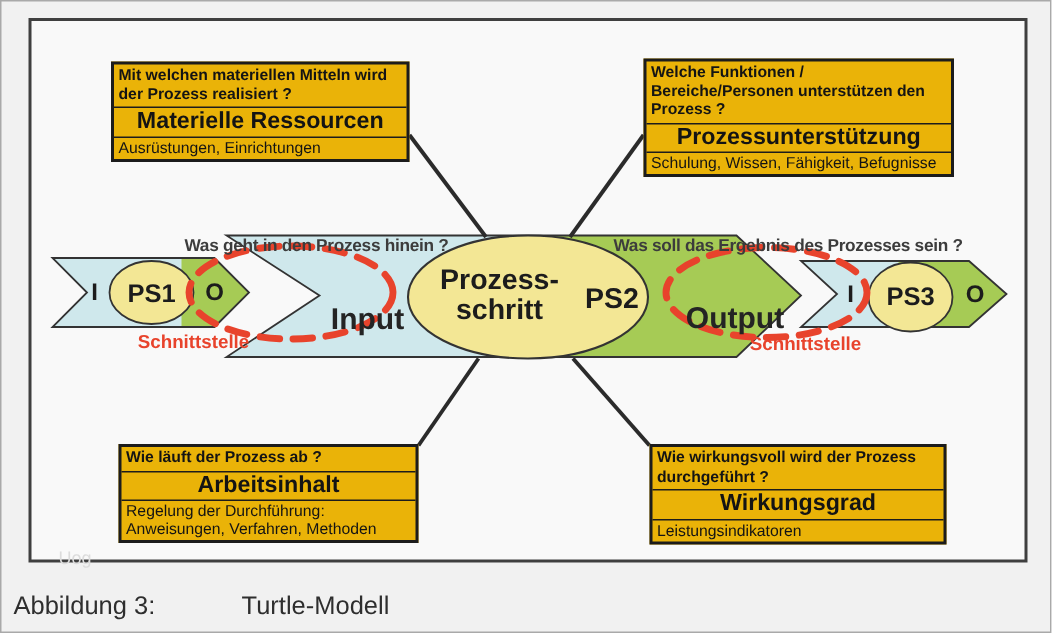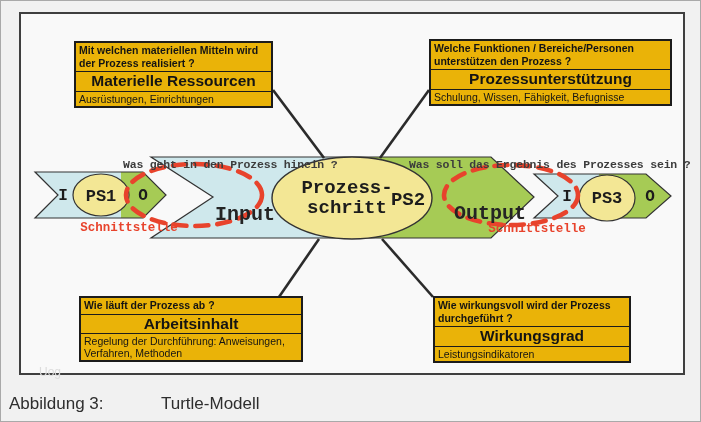--- a/index.html
+++ b/index.html
@@ -7,21 +7,21 @@
     position:relative;width:699px;height:420px;
     border:1px solid #a9a9a9;background:#f1f1f1;
     font-family:"Liberation Sans","DejaVu Sans",sans-serif;
     overflow:hidden;
   }
   .frame{
     position:absolute;left:18px;top:11px;width:666px;height:363px;
     box-sizing:border-box;border:2px solid #3f3f3f;background:#f9f9f9;
   }
   .layer{position:absolute;left:0;top:0;width:701px;height:422px;}
-  .abs{position:absolute;font-family:Liberation Mono, monospace;}
+  .abs{position:absolute;}
   .ctr{transform:translate(-50%,-50%);white-space:nowrap;}
   .flow-letter{font-weight:bold;font-size:16px;color:#1c1c1c;}
   .flow-ps{font-weight:bold;font-size:17px;color:#1c1c1c;}
   .flow-io{font-weight:bold;font-size:20px;color:#242424;margin-top:16px;}
   .flow-q{font-weight:bold;font-size:11.5px;letter-spacing:-0.2px;color:#3c3c3c;white-space:nowrap;}
   .process-label{font-weight:bold;font-size:19px;line-height:1.06;color:#1c1c1c;text-align:center;}
   .interface-label{font-weight:bold;font-size:12.5px;color:#e8432c;}
   .ibox{
     position:absolute;box-sizing:border-box;background:#eab308;
     border:2px solid #1c1c1c;color:#141414;
@@ -66,47 +66,47 @@
   </svg>
 
   <div class="abs flow-q" style="left:122px;top:157px;">Was geht in den Prozess hinein ?</div>
   <div class="abs flow-q" style="left:408px;top:157px;">Was soll das Ergebnis des Prozesses sein ?</div>
 
   <div class="abs ctr flow-letter" style="left:62px;top:195px;">I</div>
   <div class="abs ctr flow-ps" style="left:100px;top:195px;">PS1</div>
   <div class="abs ctr flow-letter" style="left:142px;top:195px;">O</div>
 
   <div class="abs ctr flow-io" style="left:244px;top:197px;">Input</div>
-  <div class="abs ctr process-label" style="left:346px;top:197px;">
+  <div class="abs ctr process-label" style="left:332px;top:197px;">
     <div>Prozess-</div>
     <div>schritt</div>
   </div>
   <div class="abs ctr flow-ps" style="left:407px;top:199px;font-size:19px;">PS2</div>
   <div class="abs ctr flow-io" style="left:489px;top:196px;">Output</div>
 
   <div class="abs ctr flow-letter" style="left:566px;top:196px;">I</div>
   <div class="abs ctr flow-ps" style="left:606px;top:197px;">PS3</div>
   <div class="abs ctr flow-letter" style="left:649px;top:196px;">O</div>
 
   <div class="abs ctr interface-label" style="left:128px;top:227px;">Schnittstelle</div>
   <div class="abs ctr interface-label" style="left:536px;top:228px;">Schnittstelle</div>
 
   <div class="ibox" style="left:73px;top:40px;width:199px;min-height:55px;">
     <div class="q">Mit welchen materiellen Mitteln wird der Prozess realisiert ?</div>
     <div class="t">Materielle Ressourcen</div>
     <div class="s">Ausrüstungen, Einrichtungen</div>
   </div>
 
-  <div class="ibox" style="left:428px;top:38px;width:243px;min-height:57px;">
+  <div class="ibox" style="left:428px;top:38px;width:207px;min-height:57px;">
     <div class="q">Welche Funktionen / Bereiche/Personen unterstützen den Prozess ?</div>
     <div class="t">Prozessunterstützung</div>
     <div class="s">Schulung, Wissen, Fähigkeit, Befugnisse</div>
   </div>
 
-  <div class="ibox" style="left:78px;top:295px;width:224px;min-height:56px;">
+  <div class="ibox" style="left:78px;top:295px;width:200px;min-height:56px;">
     <div class="q">Wie läuft der Prozess ab ?</div>
     <div class="t">Arbeitsinhalt</div>
     <div class="s">Regelung der Durchführung: Anweisungen, Verfahren, Methoden</div>
   </div>
 
   <div class="ibox" style="left:432px;top:295px;width:198px;min-height:52px;">
     <div class="q">Wie wirkungsvoll wird der Prozess durchgeführt ?</div>
     <div class="t">Wirkungsgrad</div>
     <div class="s">Leistungsindikatoren</div>
   </div>

